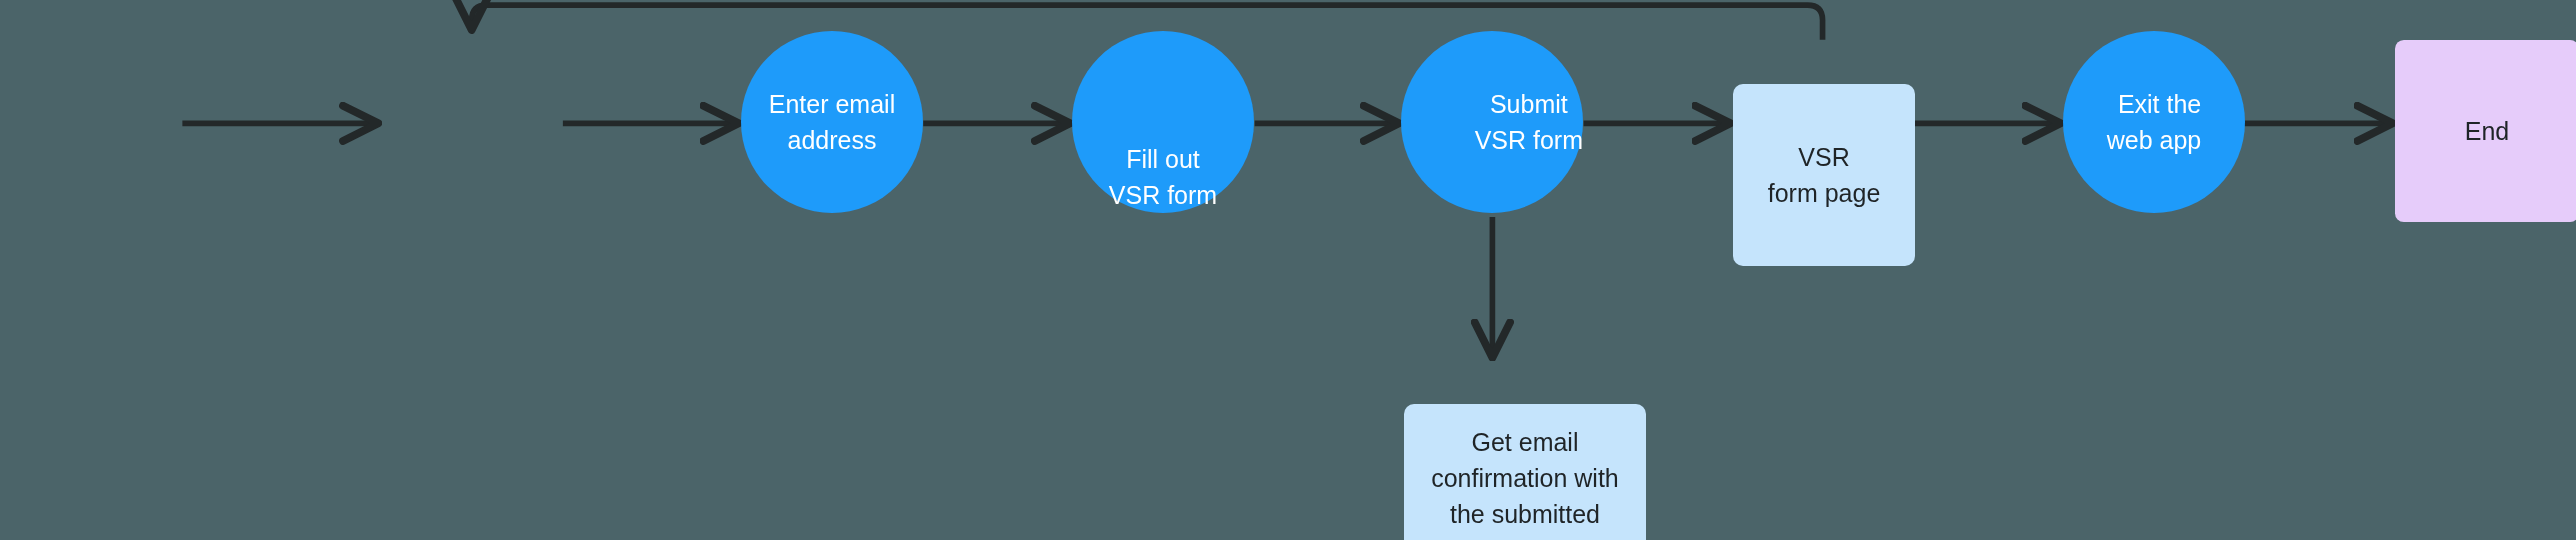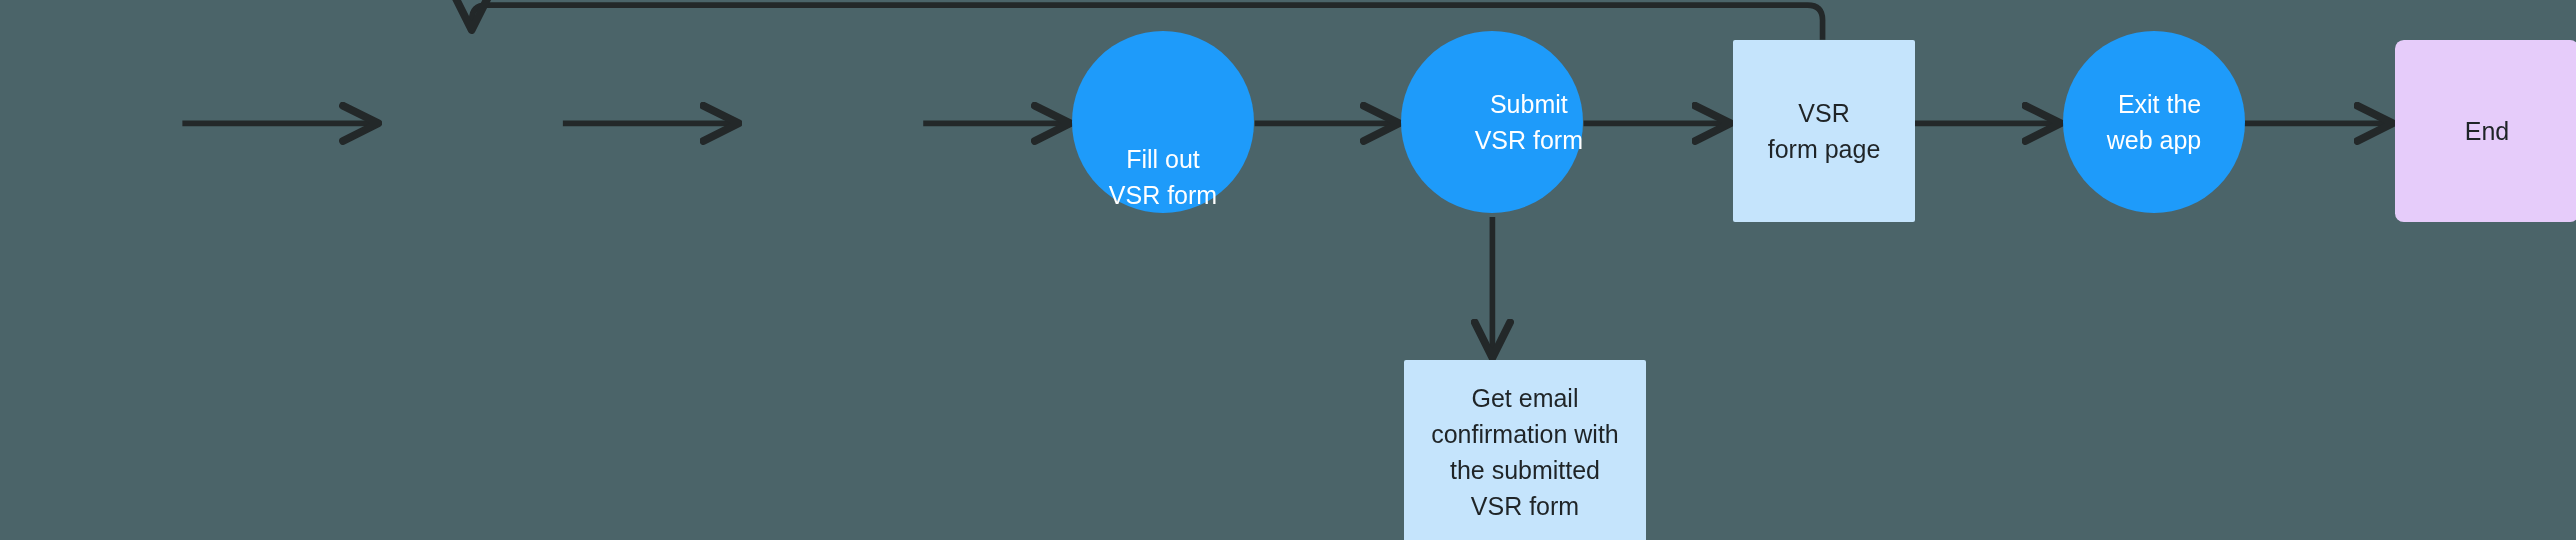--- a/index.html
+++ b/index.html
@@ -35,23 +35,24 @@
   .node-terminal {
     background: #e6ccfa;
     color: #1f2427;
     border-radius: 8.8px;
     font-size: 25px;
     line-height: 1.32;
   }
   .node-process {
     background: #c5e4fc;
     color: #1f2427;
-    border-radius: 2px;
+    border-radius: 10px;
     font-size: 25px;
     line-height: 1.45;
+    margin-top: 44px;
   }
   .node-circle {
     background: #1e9bfa;
     color: #ffffff;
     border-radius: 50%;
     font-size: 25px;
     line-height: 1.45;
   }
 </style>
 </head>
@@ -83,20 +84,24 @@
       <path d="M 3568 196 L 3799 196" marker-end="url(#arrow)"></path>
 
       <path d="M 2373 345 L 2373 563" marker-end="url(#arrow)"></path>
 
       <path d="M 2898 63 L 2898 32 Q 2898 8 2874 8 L 774 8 Q 750 8 750 32 L 750 42" marker-end="url(#arrow)"></path>
     </g>
   </svg>
 
 
 
+  <div class="node node-circle" style="left:741px; top:31px; width:182px; height:182px;">
+    <span>Enter email
+address</span>
+  </div>
 
   <div class="node node-circle" style="left:1072px; top:31px; width:182px; height:182px;align-items:flex-end;">
     <span>Fill out
 VSR form</span>
   </div>
 
   <div class="node node-circle" style="left:1401px; top:31px; width:182px; height:182px;justify-content:flex-end;">
     <span>Submit
 VSR form</span>
   </div>

